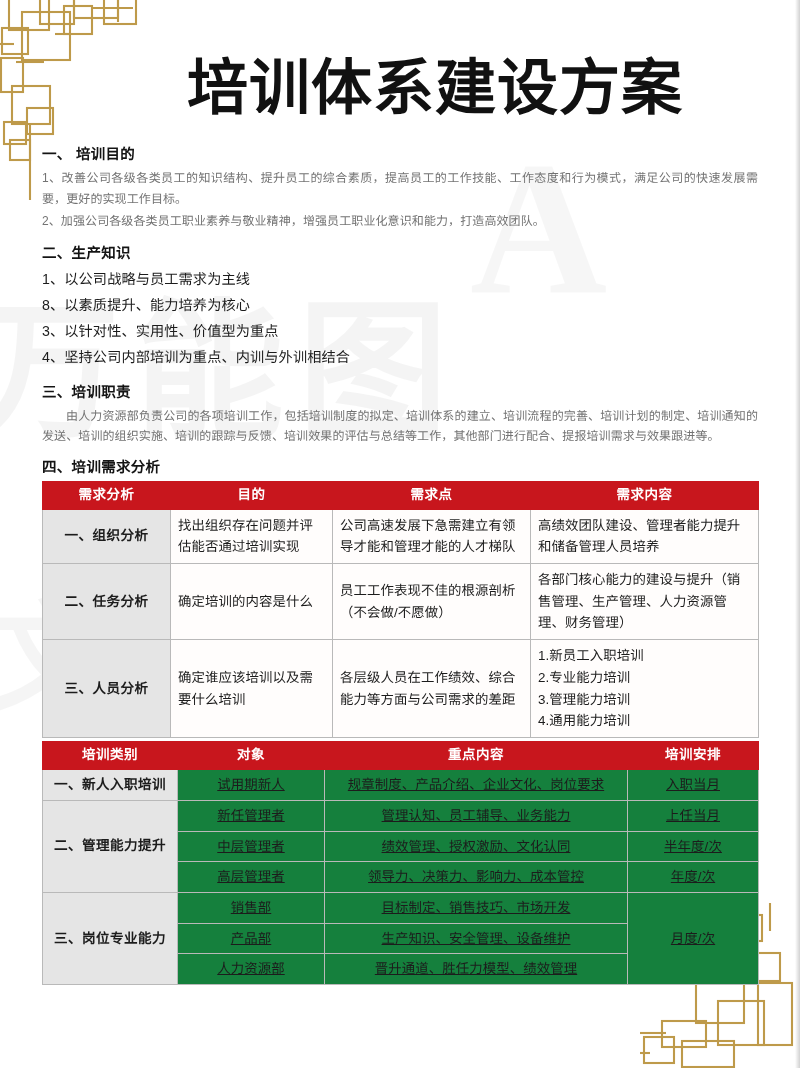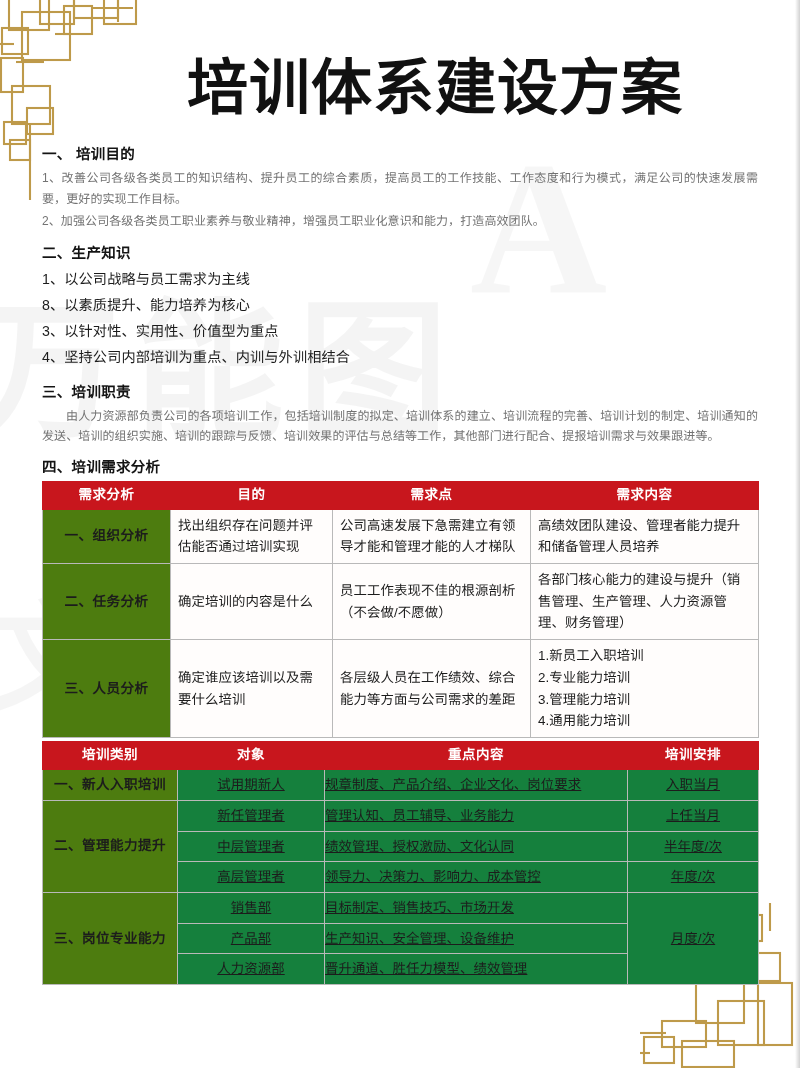--- a/index.html
+++ b/index.html
@@ -145,21 +145,21 @@
     font-size: 13.4px;
     line-height: 1.62;
     color: #1c1c1c;
     padding: 5px 7px;
     vertical-align: middle;
     letter-spacing: 0.1px;
   }
 
   
   td.label-cell {
-    background: #4d7c0f;
+    background: #e5e5e5;
     font-weight: 700;
     text-align: center;
     font-size: 13.6px;
     letter-spacing: 0.4px;
   }
 
   
   .t-need col.c1 { width: 128px; }
   .t-need col.c2 { width: 162px; }
   .t-need col.c3 { width: 198px; }
@@ -173,21 +173,21 @@
   .t-cat col.c2 { width: 147px; }
   .t-cat col.c3 { width: 303px; }
   .t-cat col.c4 { width: 131px; }
 
   .t-cat td {
     text-align: center;
     padding: 4px 0;
     height: 26px;
   }
   .t-cat td.body-cell { background: #15803d; text-decoration: underline; }
-  .t-cat td.content-cell { text-align: left; }
+  .t-cat td.content-cell { text-align: center; }
 
   .sec-head-tbl { margin-top: 8px; }
 </style>
 </head>
 <body>
 
 <div class="page">
 
   <svg class="deco deco-tl" width="150" height="215" viewBox="0 0 150 215">
     <g fill="none" stroke="#BE9A4A" stroke-width="2.1">

